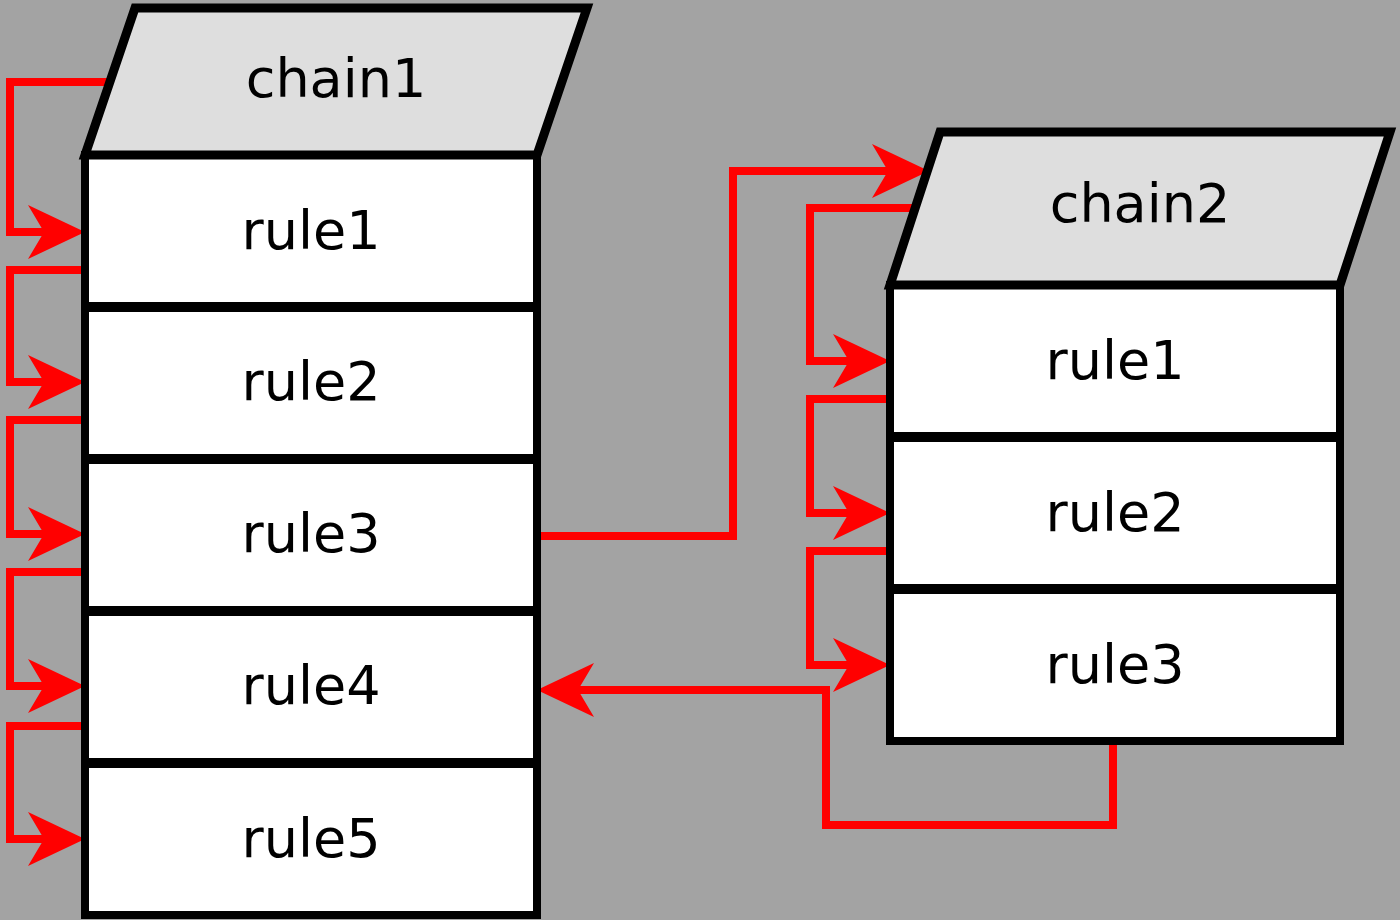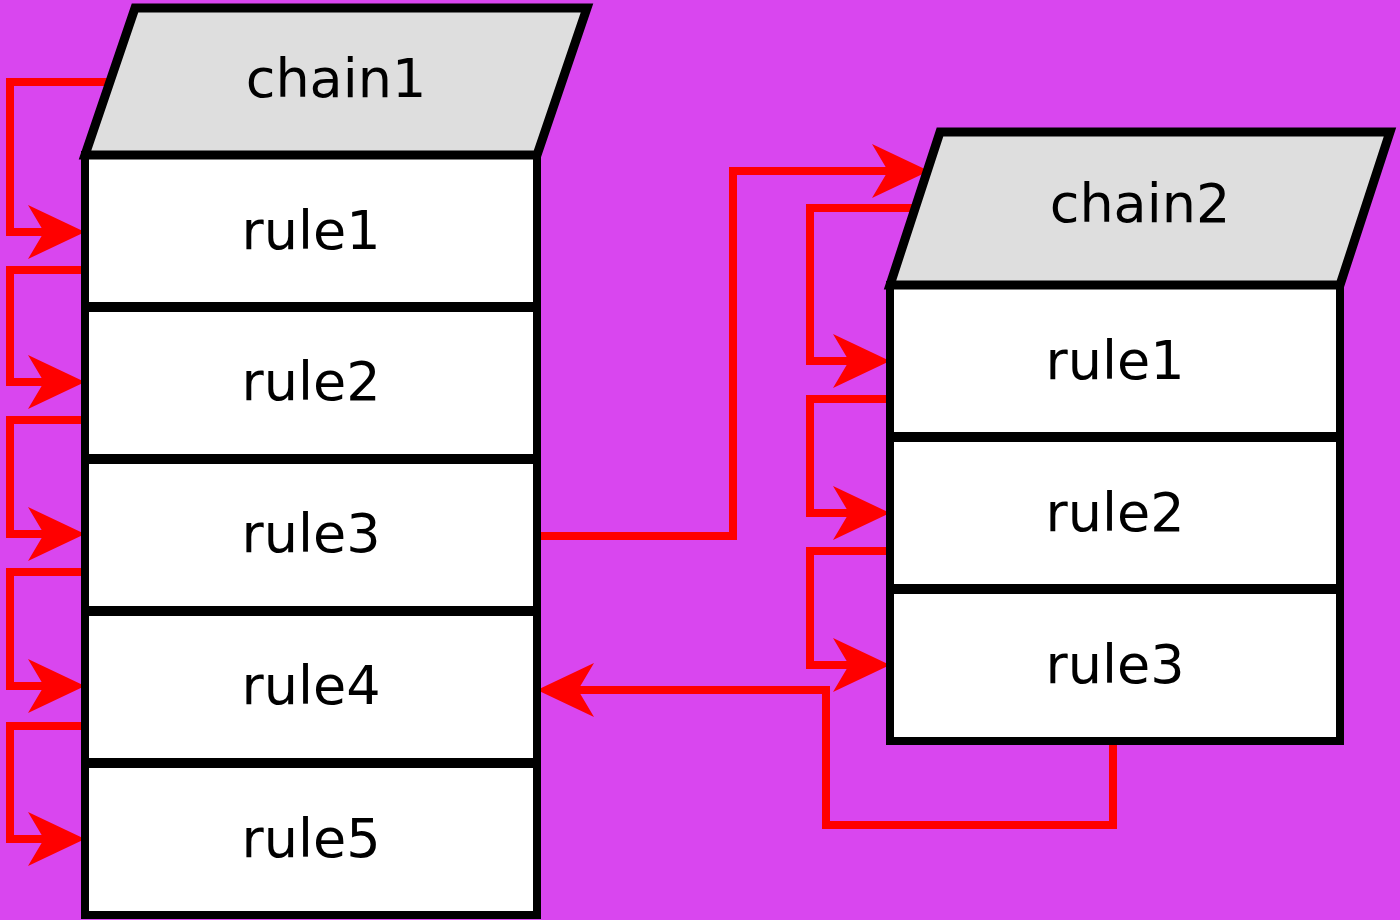--- a/index.html
+++ b/index.html
@@ -4,21 +4,21 @@
 <style>
   html, body {
     margin: 0;
     padding: 0;
     background: #ffffff;
   }
   .canvas {
     position: relative;
     width: 1400px;
     height: 920px;
-    background: #d946ef;
+    background: #a3a3a3;
     overflow: hidden;
   }
   svg { display: block; }
   .flow {
     fill: none;
     stroke-width: 8;
     stroke-linejoin: miter;
     stroke-linecap: butt;
   }
   .ah { stroke: none; }

